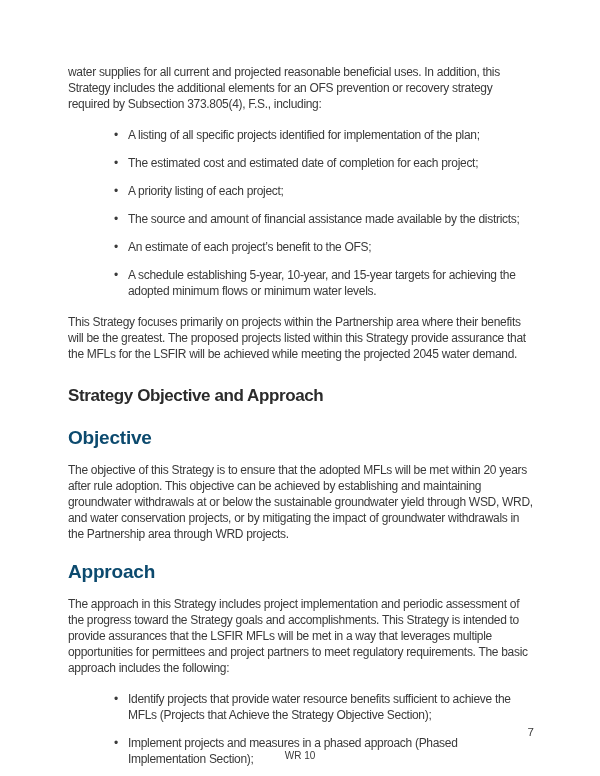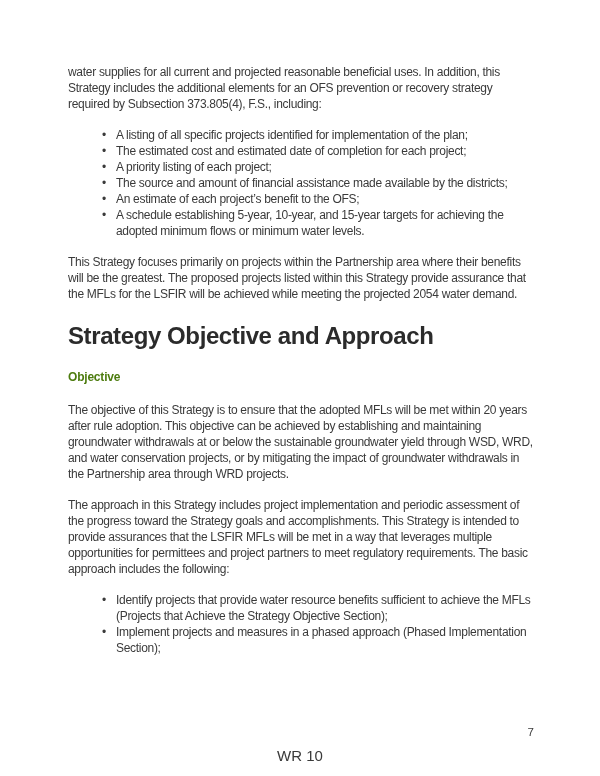--- a/index.html
+++ b/index.html
@@ -25,89 +25,90 @@
     margin: 0 0 15px 0;
   }
   ul.doc-list {
     margin: 0 0 15px 0;
     padding: 0 0 0 34px;
     list-style: none;
   }
   ul.doc-list li {
     position: relative;
     padding-left: 14px;
-    margin: 0;
+    margin: 12px;
   }
   ul.doc-list li::before {
     content: "\2022";
     position: absolute;
     left: 0;
     top: 0;
     font-size: 12px;
     color: #3a3a3a;
   }
   h1.section-heading {
-    font-size: 24px;
+    font-size: 17px;
     line-height: 24px;
     letter-spacing: -0.4px;
     font-weight: bold;
     color: #2b2b2b;
     margin: 22px 0 16px 0;
   }
   h2.sub-heading {
-    font-size: 12px;
+    font-size: 19px;
     line-height: 19px;
     letter-spacing: -0.2px;
     font-weight: bold;
-    color: #4d7c0f;
+    color: #0c4a6e;
     margin: 20px 0 15px 0;
   }
   .footer-page-number {
     position: absolute;
     top: 724px;
     right: 66px;
     font-size: 11.5px;
     letter-spacing: 0;
     color: #3a3a3a;
   }
   .footer-doc-code {
     position: absolute;
     top: 748px;
     left: 0;
     width: 100%;
     text-align: center;
-    font-size: 15px;
+    font-size: 10px;
     letter-spacing: 0;
     color: #3a3a3a;
   }
 </style>
 </head>
 <body>
 
 <div class="page">
 
   <p>water supplies for all current and projected reasonable beneficial uses. In addition, this Strategy includes the additional elements for an OFS prevention or recovery strategy required by Subsection 373.805(4), F.S., including:</p>
 
   <ul class="doc-list">
     <li>A listing of all specific projects identified for implementation of the plan;</li>
     <li>The estimated cost and estimated date of completion for each project;</li>
     <li>A priority listing of each project;</li>
     <li>The source and amount of financial assistance made available by the districts;</li>
     <li>An estimate of each project’s benefit to the OFS;</li>
     <li>A schedule establishing 5-year, 10-year, and 15-year targets for achieving the adopted minimum flows or minimum water levels.</li>
   </ul>
 
-  <p>This Strategy focuses primarily on projects within the Partnership area where their benefits will be the greatest. The proposed projects listed within this Strategy provide assurance that the MFLs for the LSFIR will be achieved while meeting the projected 2054 water demand.</p>
+  <p>This Strategy focuses primarily on projects within the Partnership area where their benefits will be the greatest. The proposed projects listed within this Strategy provide assurance that the MFLs for the LSFIR will be achieved while meeting the projected 2045 water demand.</p>
 
   <h1 class="section-heading">Strategy Objective and Approach</h1>
 
   <h2 class="sub-heading">Objective</h2>
 
   <p>The objective of this Strategy is to ensure that the adopted MFLs will be met within 20 years after rule adoption. This objective can be achieved by establishing and maintaining groundwater withdrawals at or below the sustainable groundwater yield through WSD, WRD, and water conservation projects, or by mitigating the impact of groundwater withdrawals in the Partnership area through WRD projects.</p>
 
+  <h2 class="sub-heading">Approach</h2>
 
   <p>The approach in this Strategy includes project implementation and periodic assessment of the progress toward the Strategy goals and accomplishments. This Strategy is intended to provide assurances that the LSFIR MFLs will be met in a way that leverages multiple opportunities for permittees and project partners to meet regulatory requirements. The basic approach includes the following:</p>
 
   <ul class="doc-list">
     <li>Identify projects that provide water resource benefits sufficient to achieve the MFLs (Projects that Achieve the Strategy Objective Section);</li>
     <li>Implement projects and measures in a phased approach (Phased Implementation Section);</li>
   </ul>
 
   <span class="footer-page-number">7</span>
 

